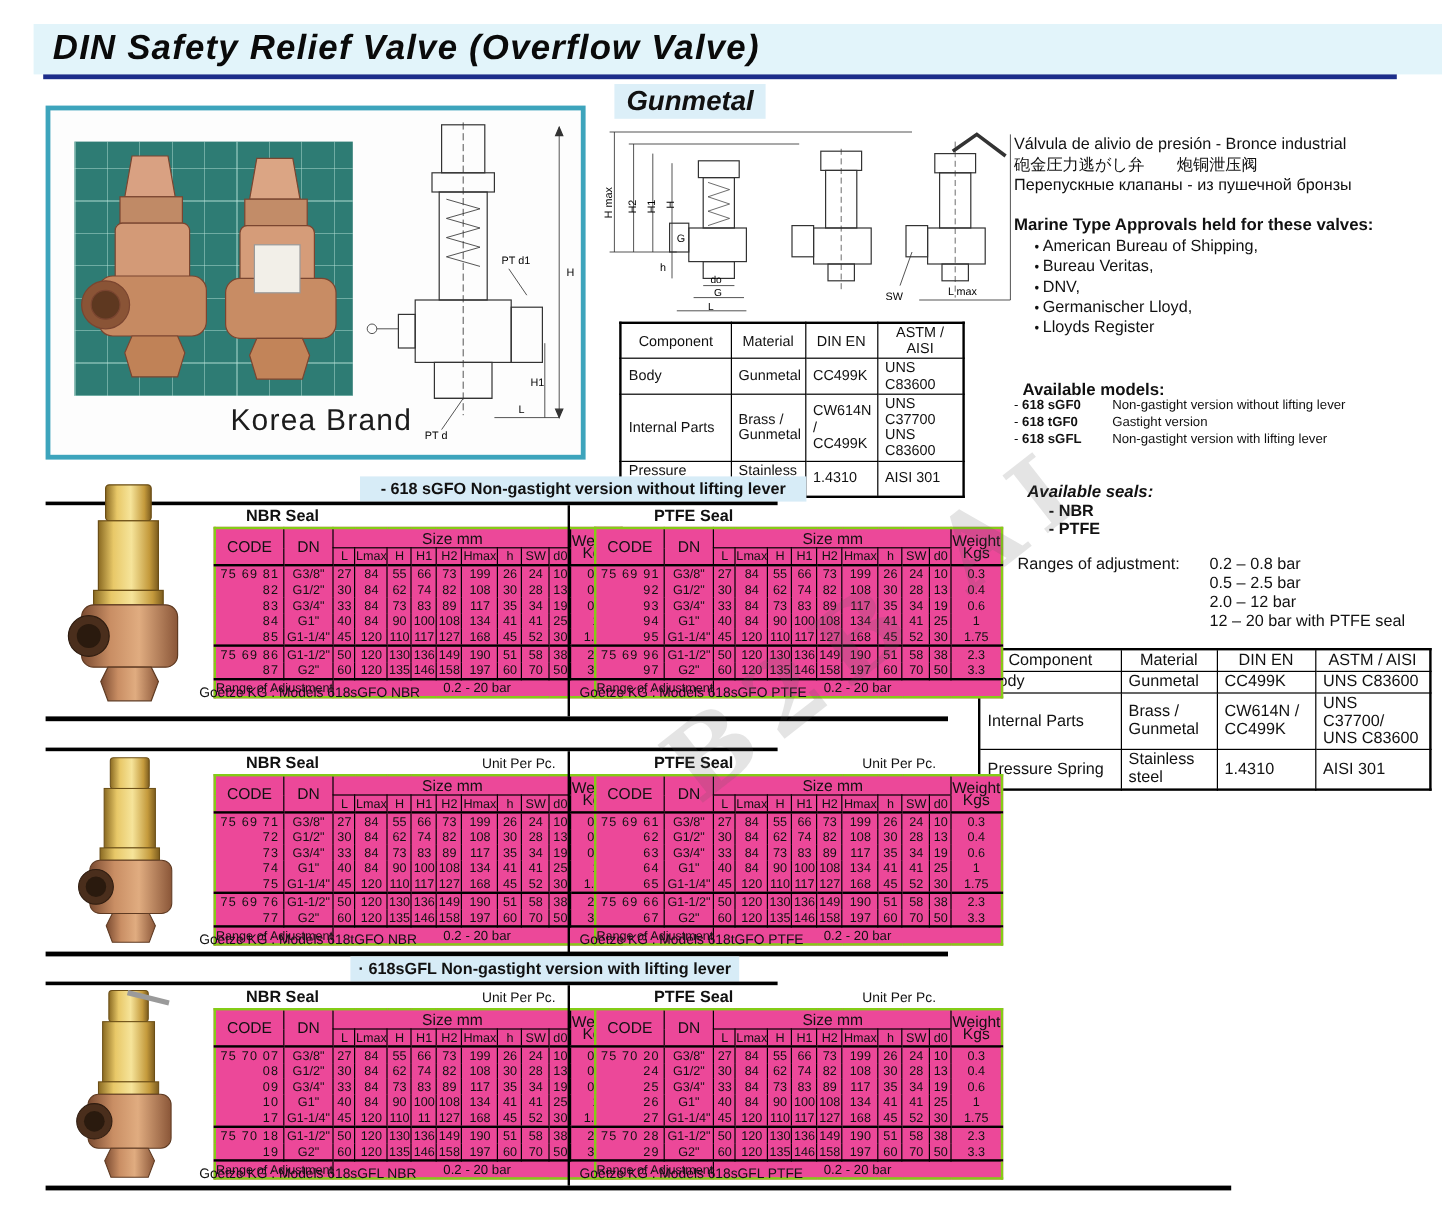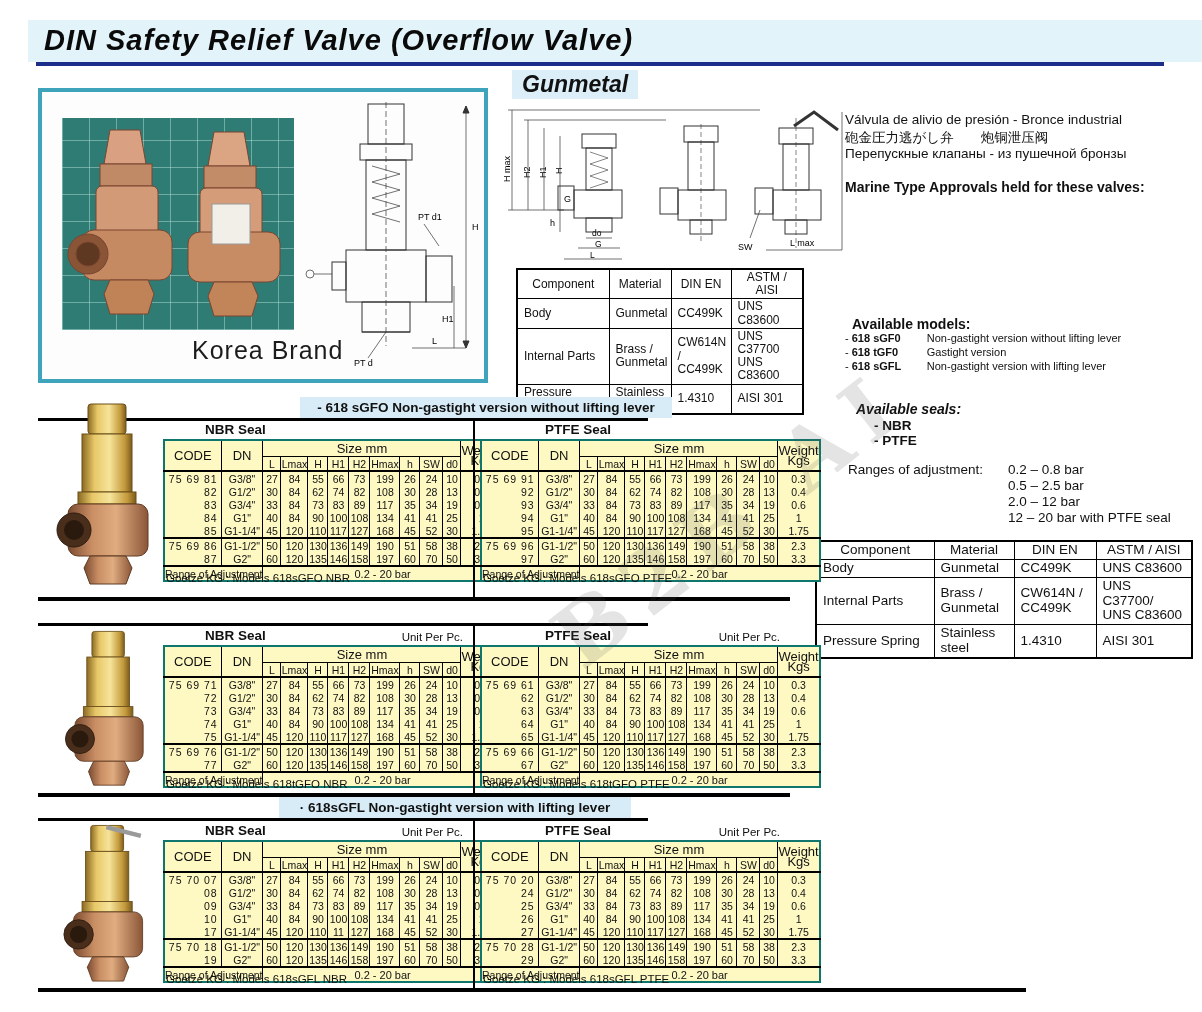--- a/index.html
+++ b/index.html
@@ -24,21 +24,21 @@
 
   
   .sec-bar{height:21px;background:#d7ecf7;font-size:13.5px;font-weight:bold;
            text-align:center;line-height:21px;white-space:nowrap;}
   .bar-underline{height:3px;background:#000;}
   .sep-line{height:4px;background:#000;}
   .vdivider{width:2px;background:#000;}
 
   
   table.spec{border-collapse:collapse;table-layout:fixed;text-align:center;
-             border:2px solid #0f766e;font-size:10.5px;background:#fef9c3;}
+             border:2px solid #84cc16;font-size:10.5px;background:#ec4899;margin-left:15px;}
   table.spec td{border-left:1px solid #000;padding:0;height:13px;white-space:nowrap;overflow:hidden;}
   table.spec tr.hr1 td{font-size:13px;}
   table.spec td.hsize{border-bottom:1px solid #000;font-size:12px;}
   table.spec td.hbig{border-bottom:2px solid #000;font-size:13px;}
   table.spec td.hwt{border-bottom:2px solid #000;font-size:9.5px;line-height:10px;}
   table.spec tr.hr2 td{border-bottom:2px solid #000;font-size:10.5px;}
   table.spec tr.grp td{border-top:2px solid #000;}
   table.spec tr.rr td{border-top:2px solid #000;font-size:11px;}
   table.spec td.code{text-align:right;padding-right:3px;letter-spacing:1px;}
   .seal-label{font-size:13.5px;font-weight:bold;}
@@ -240,20 +240,27 @@
           <td>1.4310</td>
           <td>AISI 301</td>
         </tr>
       </tbody>
     </table>
 
   <div class="abs info-line" style="left:845px;top:112px;">Válvula de alivio de presión - Bronce industrial</div>
   <div class="abs info-line" style="left:845px;top:129px;">砲金圧力逃がし弁　　炮铜泄压阀</div>
   <div class="abs info-line" style="left:845px;top:146px;">Перепускные клапаны - из пушечной бронзы</div>
   <div class="abs info-line bold" style="left:845px;top:179px;font-size:14px;">Marine Type Approvals held for these valves:</div>
+  <ul class="abs bullet-list" style="left:848px;top:197px;">
+    <li>American Bureau of Shipping,</li>
+    <li>Bureau Veritas,</li>
+    <li>DNV,</li>
+    <li>Germanischer Lloyd,</li>
+    <li>Lloyds Register</li>
+  </ul>
 
   <div class="abs info-line bold" style="left:852px;top:316px;font-size:14px;text-align:right;">Available models:</div>
   <div class="abs model-row" style="left:845px;top:332px;">
     <span>-</span>
     <span class="model-code">618 sGF0</span>
     <span>Non-gastight version without lifting lever</span>
   </div>
   <div class="abs model-row" style="left:845px;top:346px;">
     <span>-</span>
     <span class="model-code">618 tGF0</span>
@@ -876,21 +883,21 @@
           <td colspan="2" style="font-size:10.5px">Range of Adjustment</td>
           <td colspan="10">0.2 - 20 bar</td>
         </tr>
       </tbody>
     </table>
   <div class="abs goetze-note" style="left:166px;top:778px;">Goetze KG : Models 618tGFO NBR</div>
   <div class="abs goetze-note" style="left:483px;top:778px;">Goetze KG : Models 618tGFO PTFE</div>
   <div class="abs vdivider" style="left:473px;top:626px;height:168px;"></div>
   <div class="abs sep-line" style="left:38px;top:793px;width:752px;"></div>
 
-  <div class="abs sec-bar" style="left:279px;top:797px;width:352px;">· 618sGFL  Non-gastight version with lifting lever</div>
+  <div class="abs sec-bar" style="left:292px;top:797px;width:324px;">· 618sGFL  Non-gastight version with lifting lever</div>
   <div class="abs bar-underline" style="left:38px;top:818px;width:610px;"></div>
   <svg class="abs" style="left:54px;top:822px;" width="108" height="166" viewBox="0 0 112 192">
     <use href="#valveShape"></use>
     <path d="M54 6 L94 16" stroke="#9a9a9a" stroke-width="5" fill="none"></path>
   </svg>
   <div class="abs seal-label" style="left:205px;top:823px;">NBR Seal</div>
   <div class="abs unit-label" style="left:163px;top:826px;width:300px;">Unit Per Pc.</div>
   <div class="abs seal-label" style="left:545px;top:823px;">PTFE Seal</div>
   <div class="abs unit-label" style="left:480px;top:826px;width:300px;">Unit Per Pc.</div>
   <table class="spec abs" style="left:163px;top:840px;">

